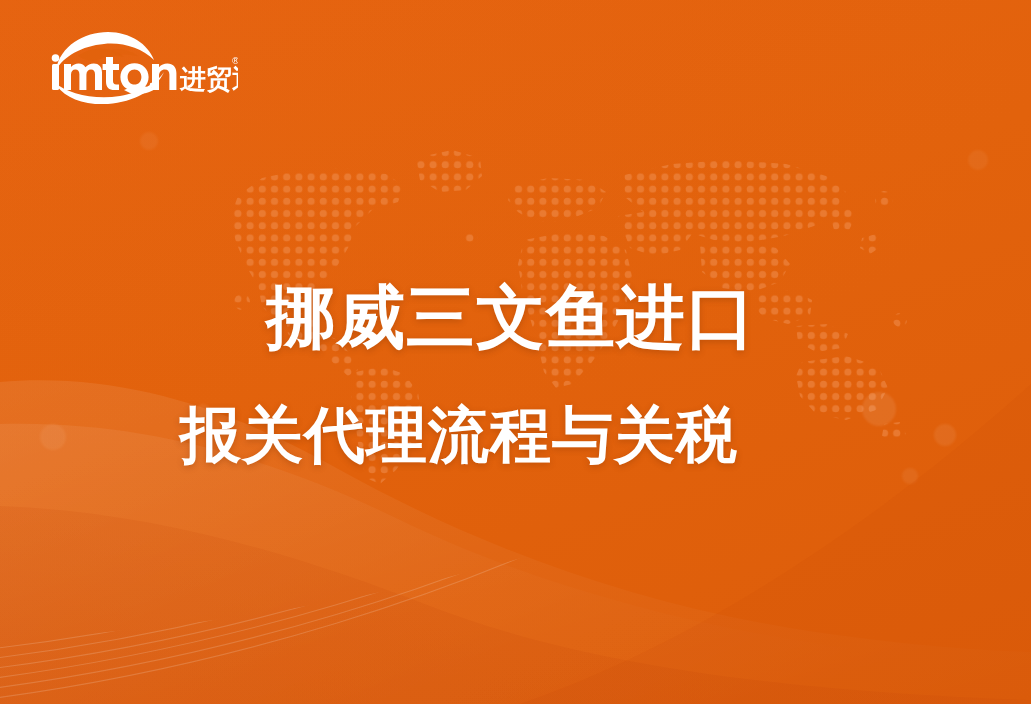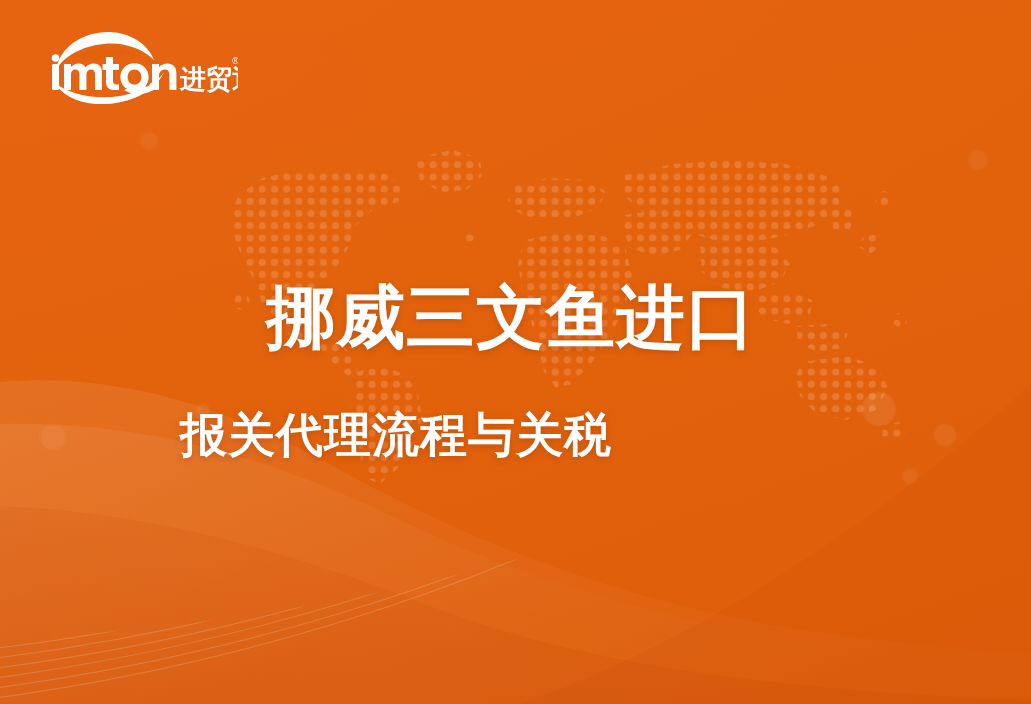--- a/index.html
+++ b/index.html
@@ -33,21 +33,21 @@
   .title-line{
     position:absolute;
     color:#ffffff;
     font-weight:700;
     letter-spacing:1px;
     white-space:nowrap;
     text-shadow:0 2px 6px rgba(120,45,0,.30);
     font-family:"DejaVu Sans","Liberation Sans",sans-serif;
   }
   .title-1{left:266px;top:278px;font-size:69px;line-height:78px;}
-  .title-2{left:180px;top:396px;font-size:47px;line-height:78px;}
+  .title-2{left:180px;top:396px;font-size:61px;line-height:78px;}
 </style>
 </head>
 <body>
 
 <div class="poster">
 
   <div class="bg-base"></div>
 
   <svg class="dotmap" viewBox="0 0 1031 704" preserveAspectRatio="none" aria-hidden="true">
     <defs>

